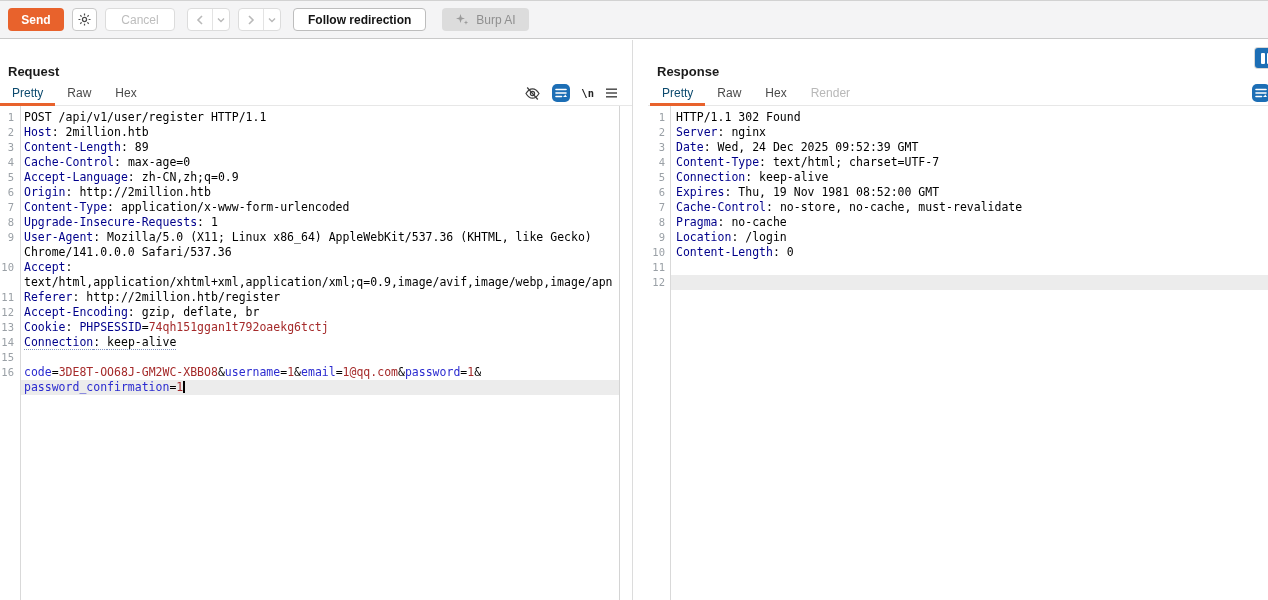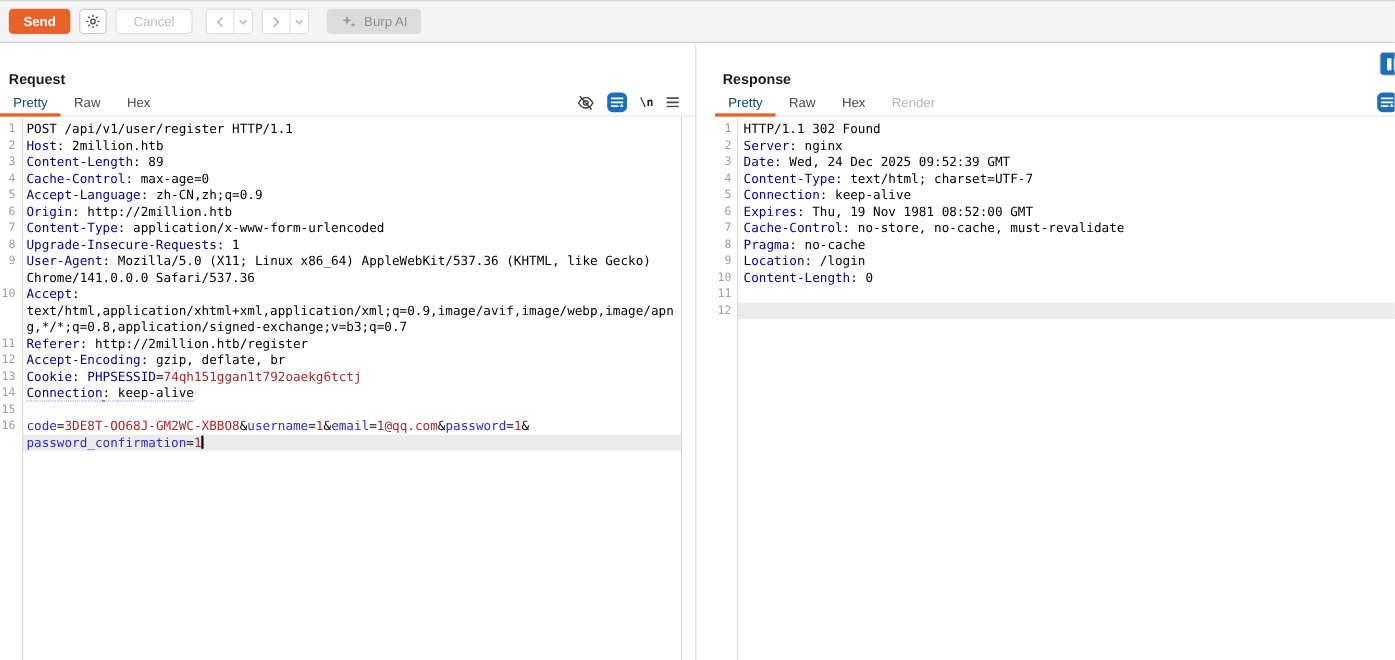--- a/index.html
+++ b/index.html
@@ -107,20 +107,21 @@
         </span>
       </div>
       <div class="cell dd">
         <span>
           <svg width="8" height="6" viewBox="0 0 8 6">
               <path d="M1 1.5 L4 4.5 L7 1.5" fill="none" stroke="#b9b9b9" stroke-width="1.4"></path>
             </svg>
         </span>
       </div>
     </div>
+    <div class="btn btn-follow">Follow redirection</div>
     <div class="btn btn-ai">
       <span>
         <svg width="14" height="13" viewBox="0 0 14 13">
           <path d="M5.5 1 L6.6 4.4 L10 5.5 L6.6 6.6 L5.5 10 L4.4 6.6 L1 5.5 L4.4 4.4 Z" fill="#9a9a9a"></path>
           <path d="M11 7.2 L11.6 8.9 L13.3 9.5 L11.6 10.1 L11 11.8 L10.4 10.1 L8.7 9.5 L10.4 8.9 Z" fill="#9a9a9a"></path>
         </svg>
       </span>
       <span>Burp AI</span>
     </div>
   </div>
@@ -207,24 +208,20 @@
           <span class="gut"></span>
           <span class="code"><span class="tk-t">Chrome/141.0.0.0 Safari/537.36</span></span>
         </div>
         <div class="row">
           <span class="gut">10</span>
           <span class="code"><span class="tk-h">Accept</span><span class="tk-t">: </span></span>
         </div>
         <div class="row">
           <span class="gut"></span>
           <span class="code"><span class="tk-t">text/html,application/xhtml+xml,application/xml;q=0.9,image/avif,image/webp,image/apn</span></span>
-        </div>
-        <div class="row">
-          <span class="gut"></span>
-          <span class="code"><span class="tk-t">g,*/*;q=0.8,application/signed-exchange;v=b3;q=0.7</span></span>
         </div>
         <div class="row">
           <span class="gut">11</span>
           <span class="code"><span class="tk-h">Referer</span><span class="tk-t">: </span><span class="tk-t">http://2million.htb/register</span></span>
         </div>
         <div class="row">
           <span class="gut">12</span>
           <span class="code"><span class="tk-h">Accept-Encoding</span><span class="tk-t">: </span><span class="tk-t">gzip, deflate, br</span></span>
         </div>
         <div class="row">

